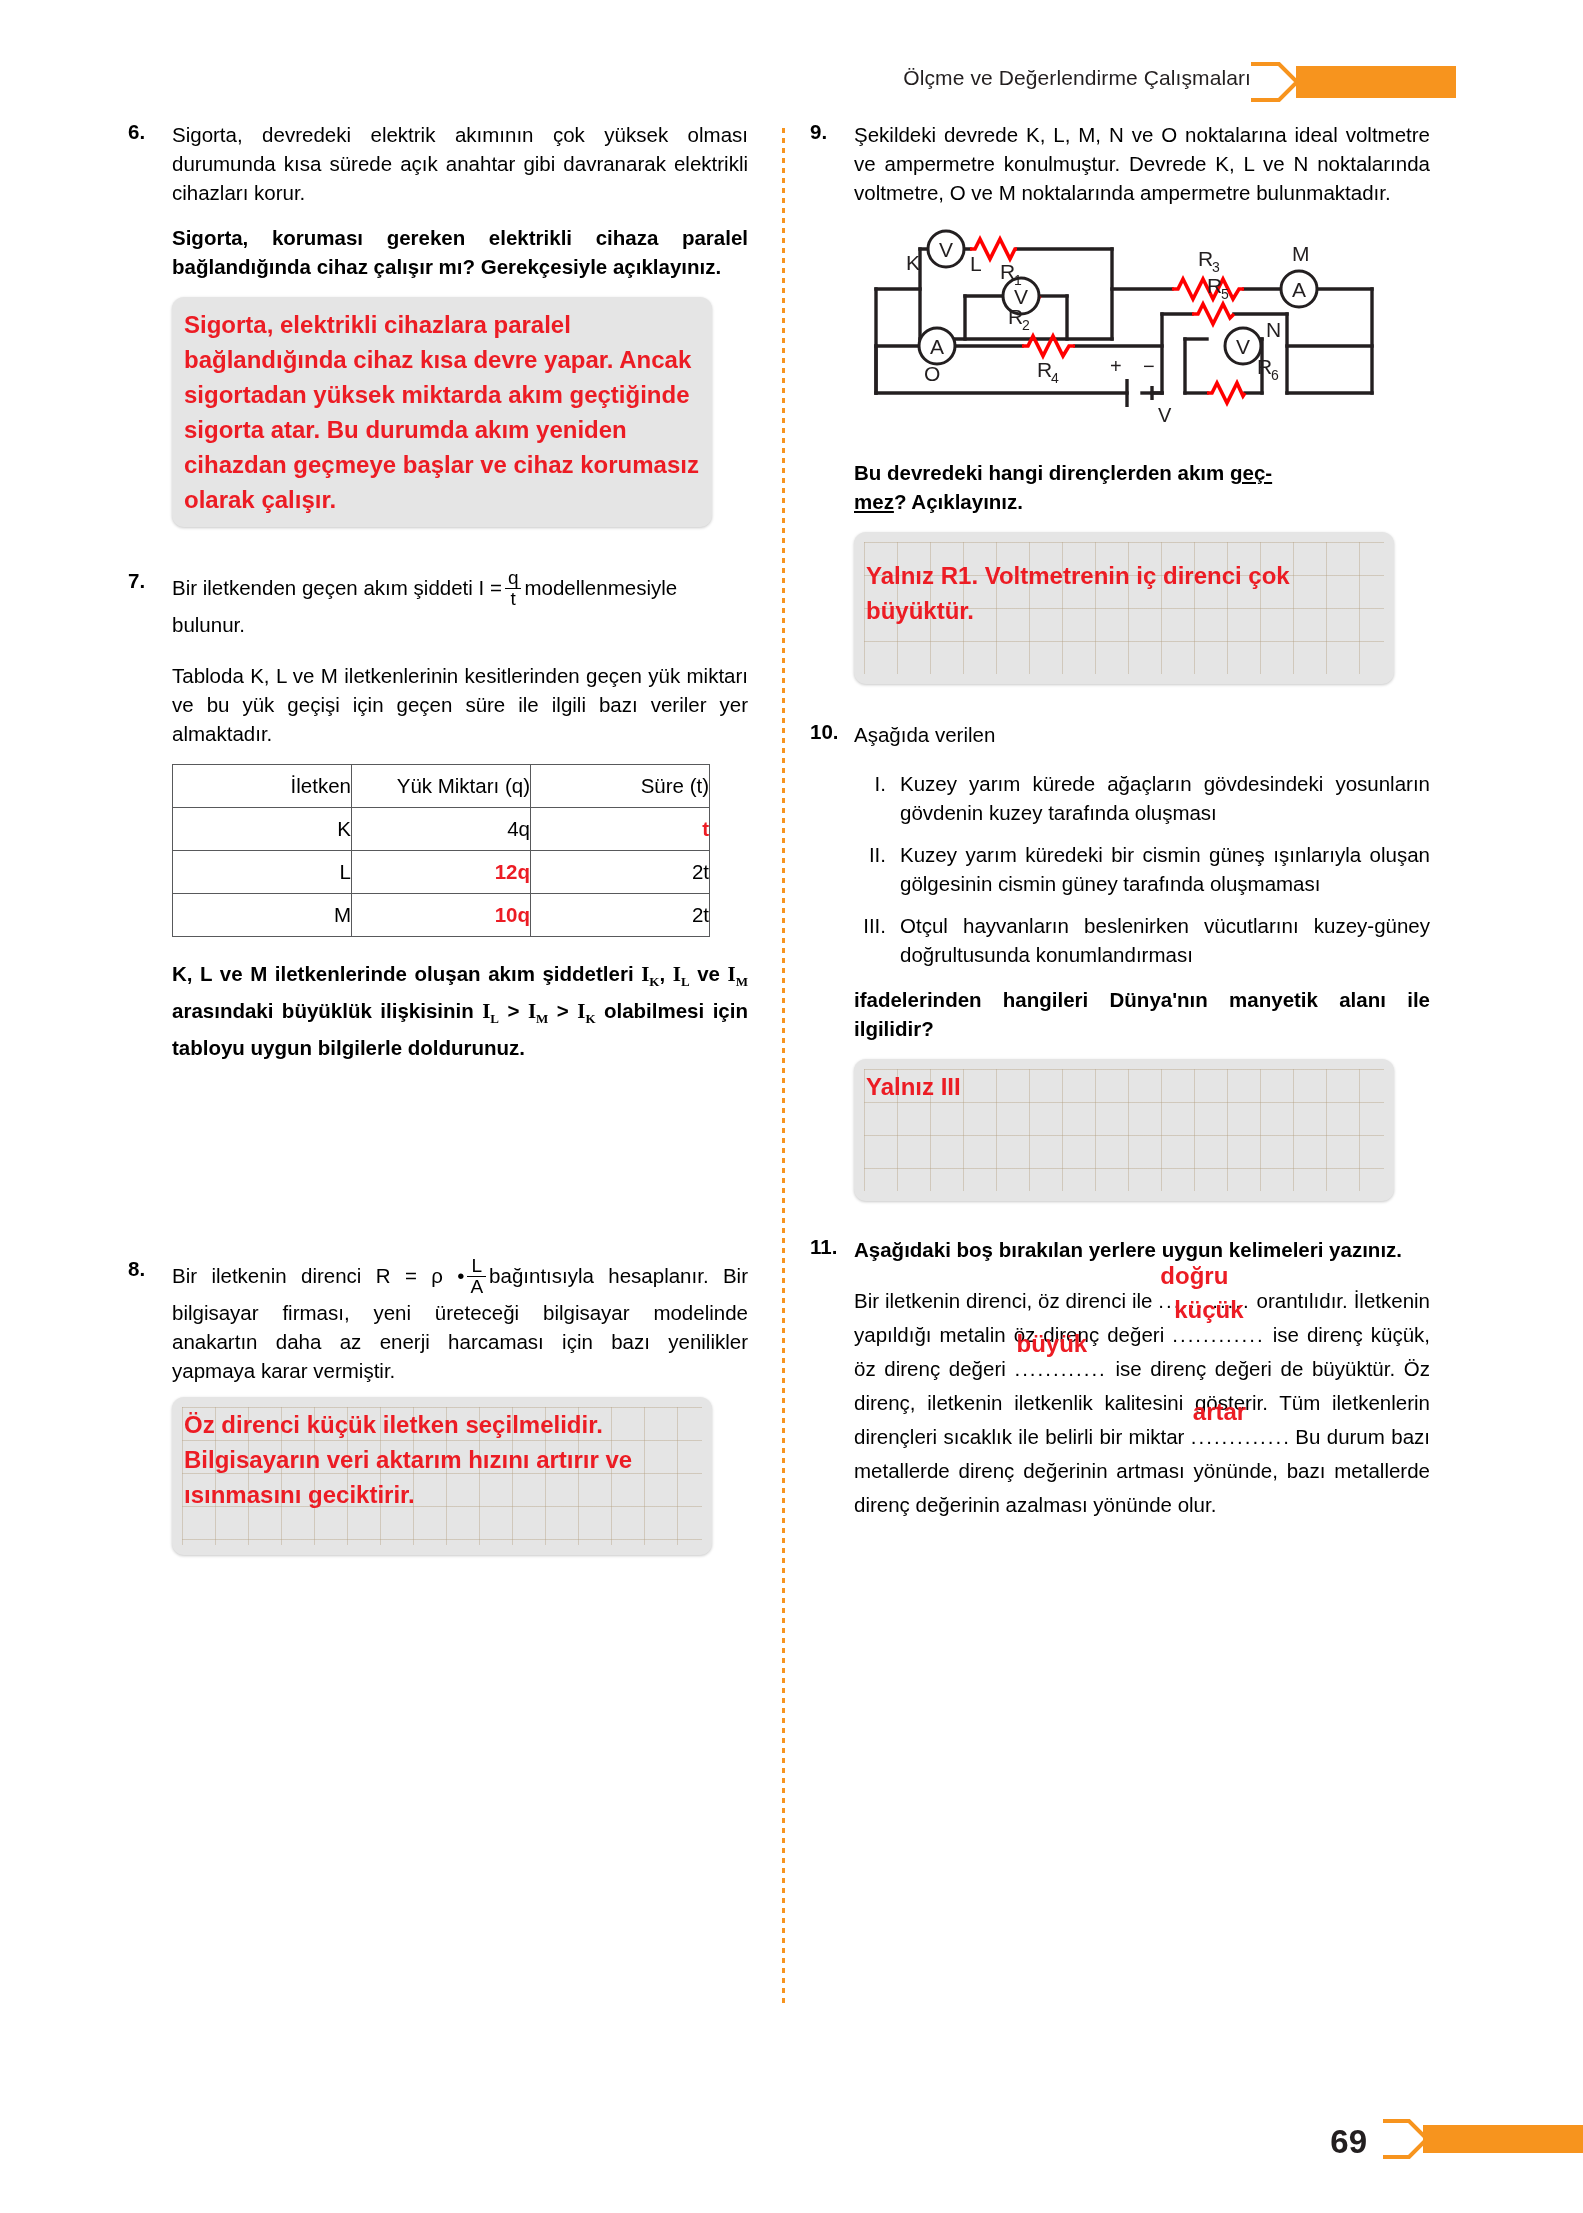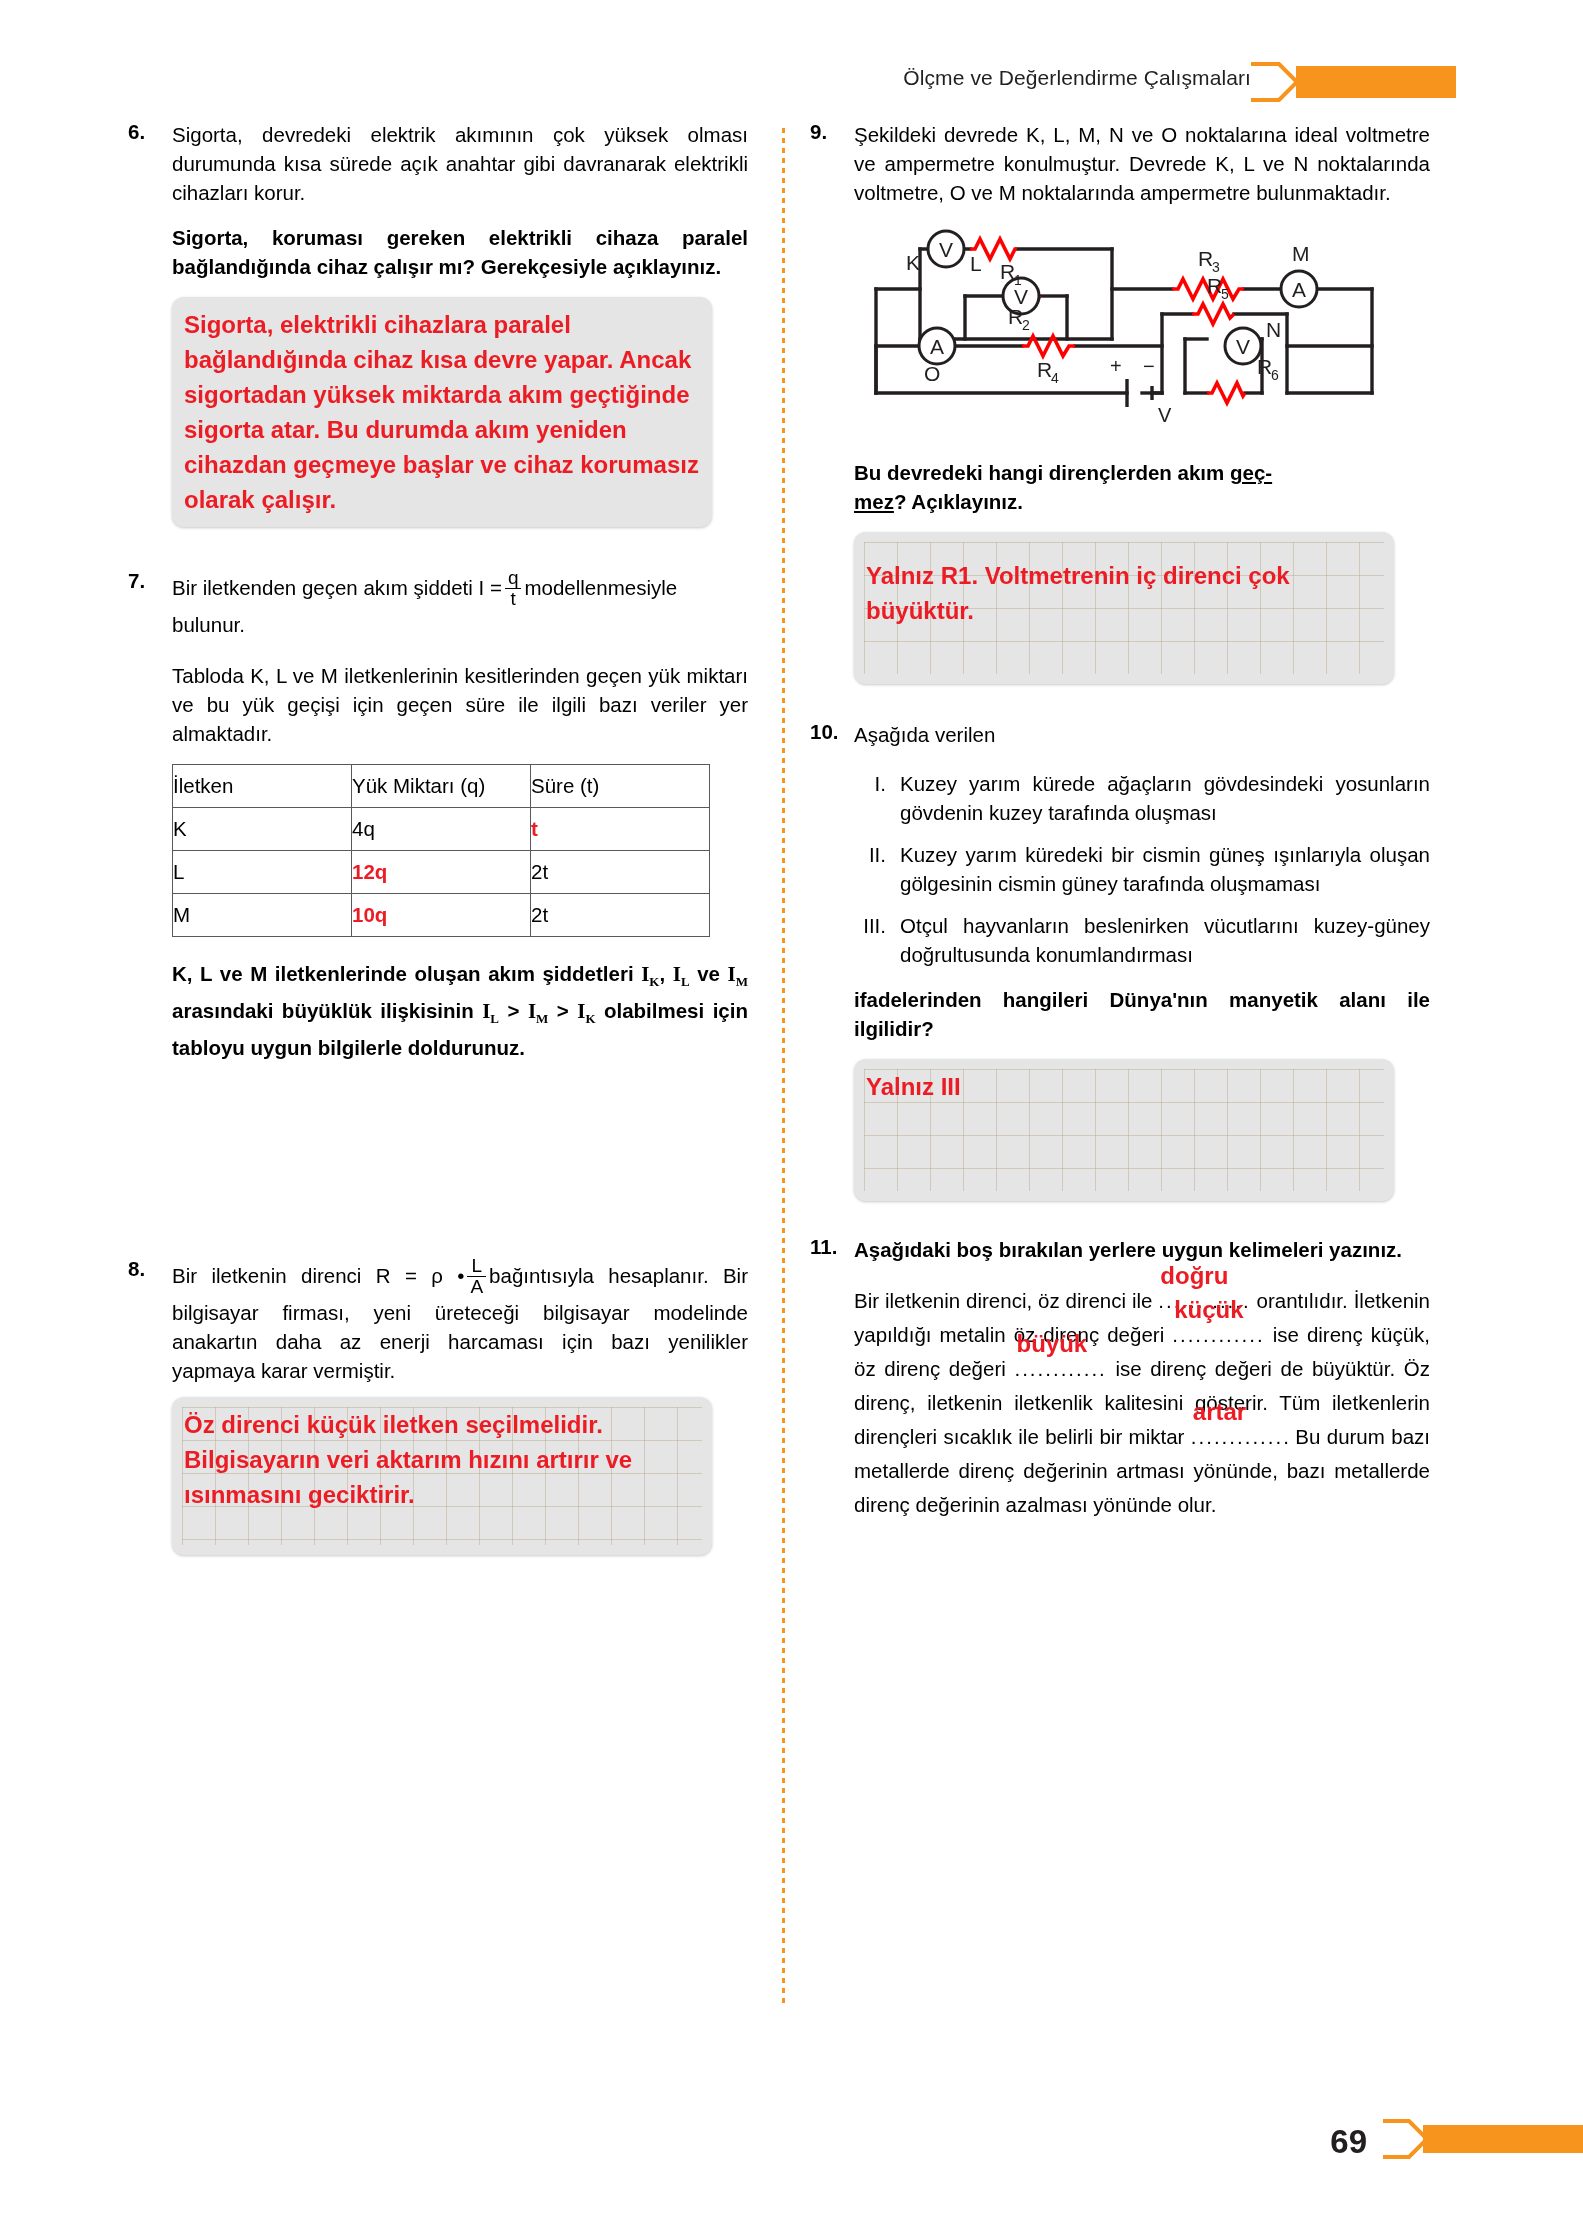--- a/index.html
+++ b/index.html
@@ -100,21 +100,21 @@
   .frac .den { display:block; border-top:1.6px solid #000; padding:0 3px; }
   .ital { font-style:normal; font-family:"Liberation Serif", serif; font-size:21px; }
   .sub { font-size:13px; vertical-align:sub; font-family:"Liberation Serif", serif;}
 
   
   table.q7 {
     border-collapse:collapse; width:538px; margin:4px 0 22px 0;
     table-layout:fixed;
   }
   table.q7 td, table.q7 th {
-    border:1.6px solid #58595b; text-align:left; font-weight:normal;
+    border:1.6px solid #58595b; text-align:right; font-weight:normal;
     font-size:20.5px; height:38px; padding:2px 0;
   }
   table.q7 .red { color:#ec1c24; font-weight:bold; }
 
   
   .blank { position:relative; display:inline-block; }
   .blank .dots { letter-spacing:2px; }
   .blank .word {
     position:absolute; left:2px; top:-20px; color:#ec1c24;
     font-weight:bold; font-size:24px; white-space:nowrap; line-height:1;

